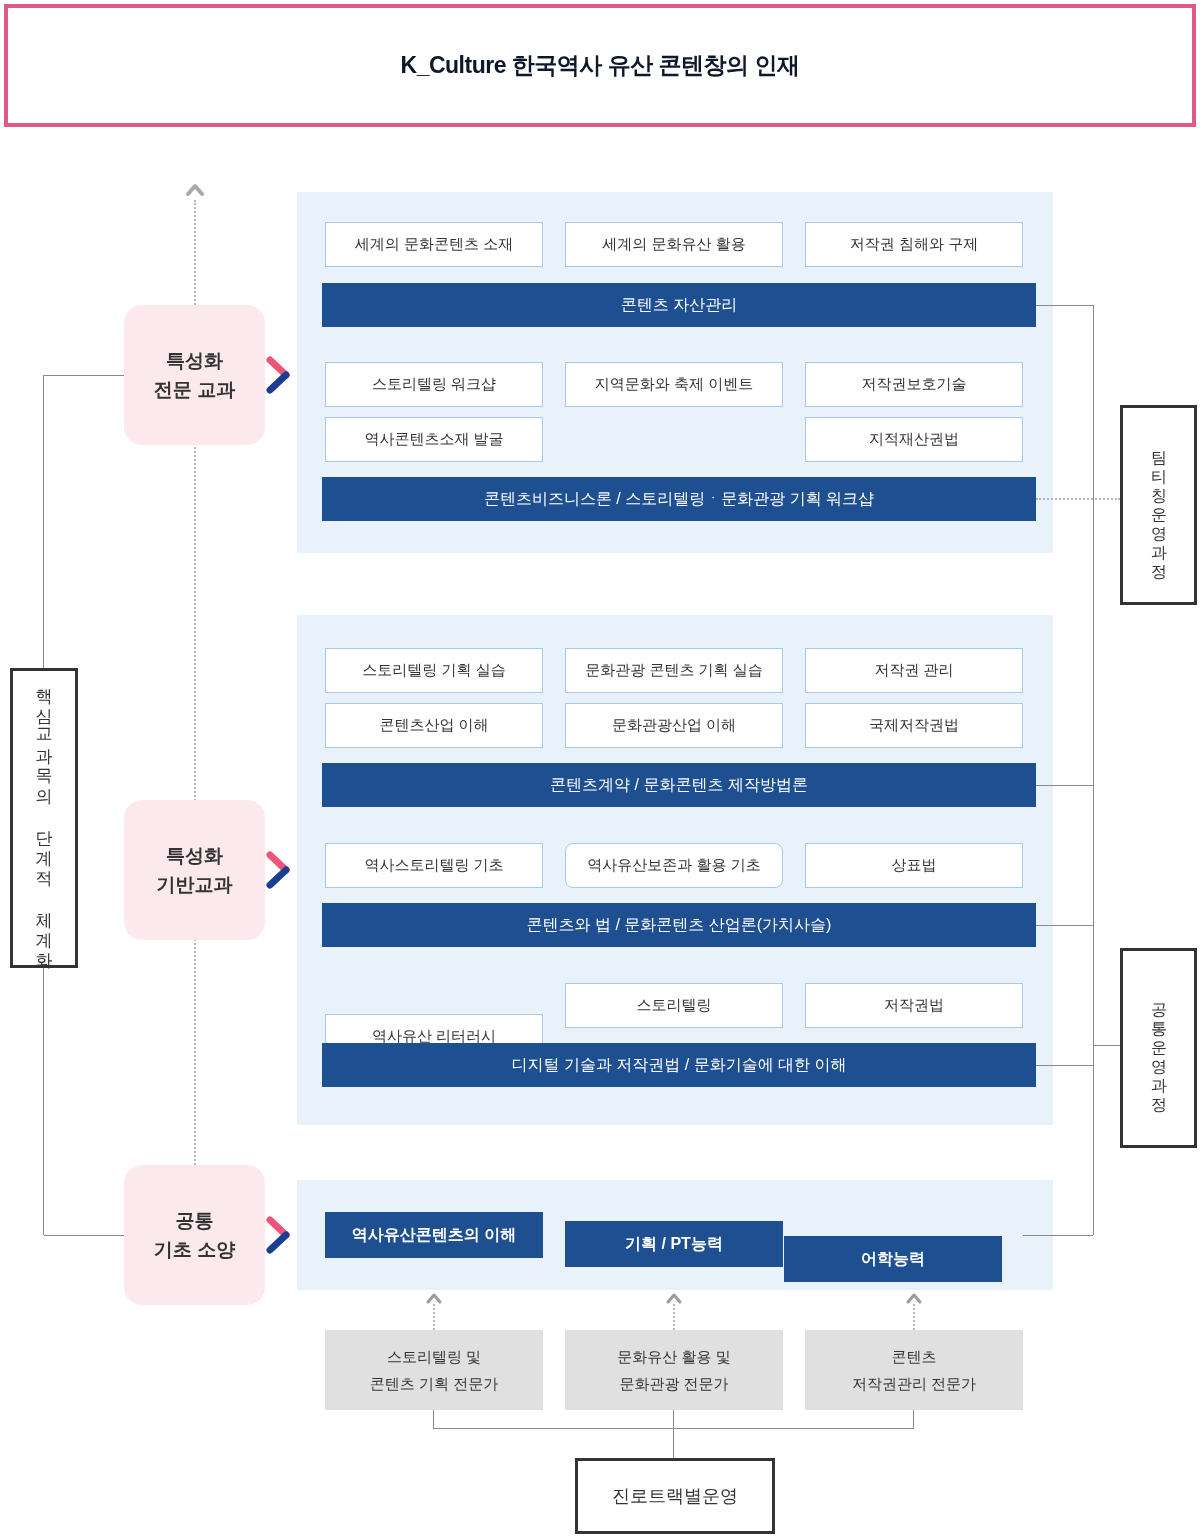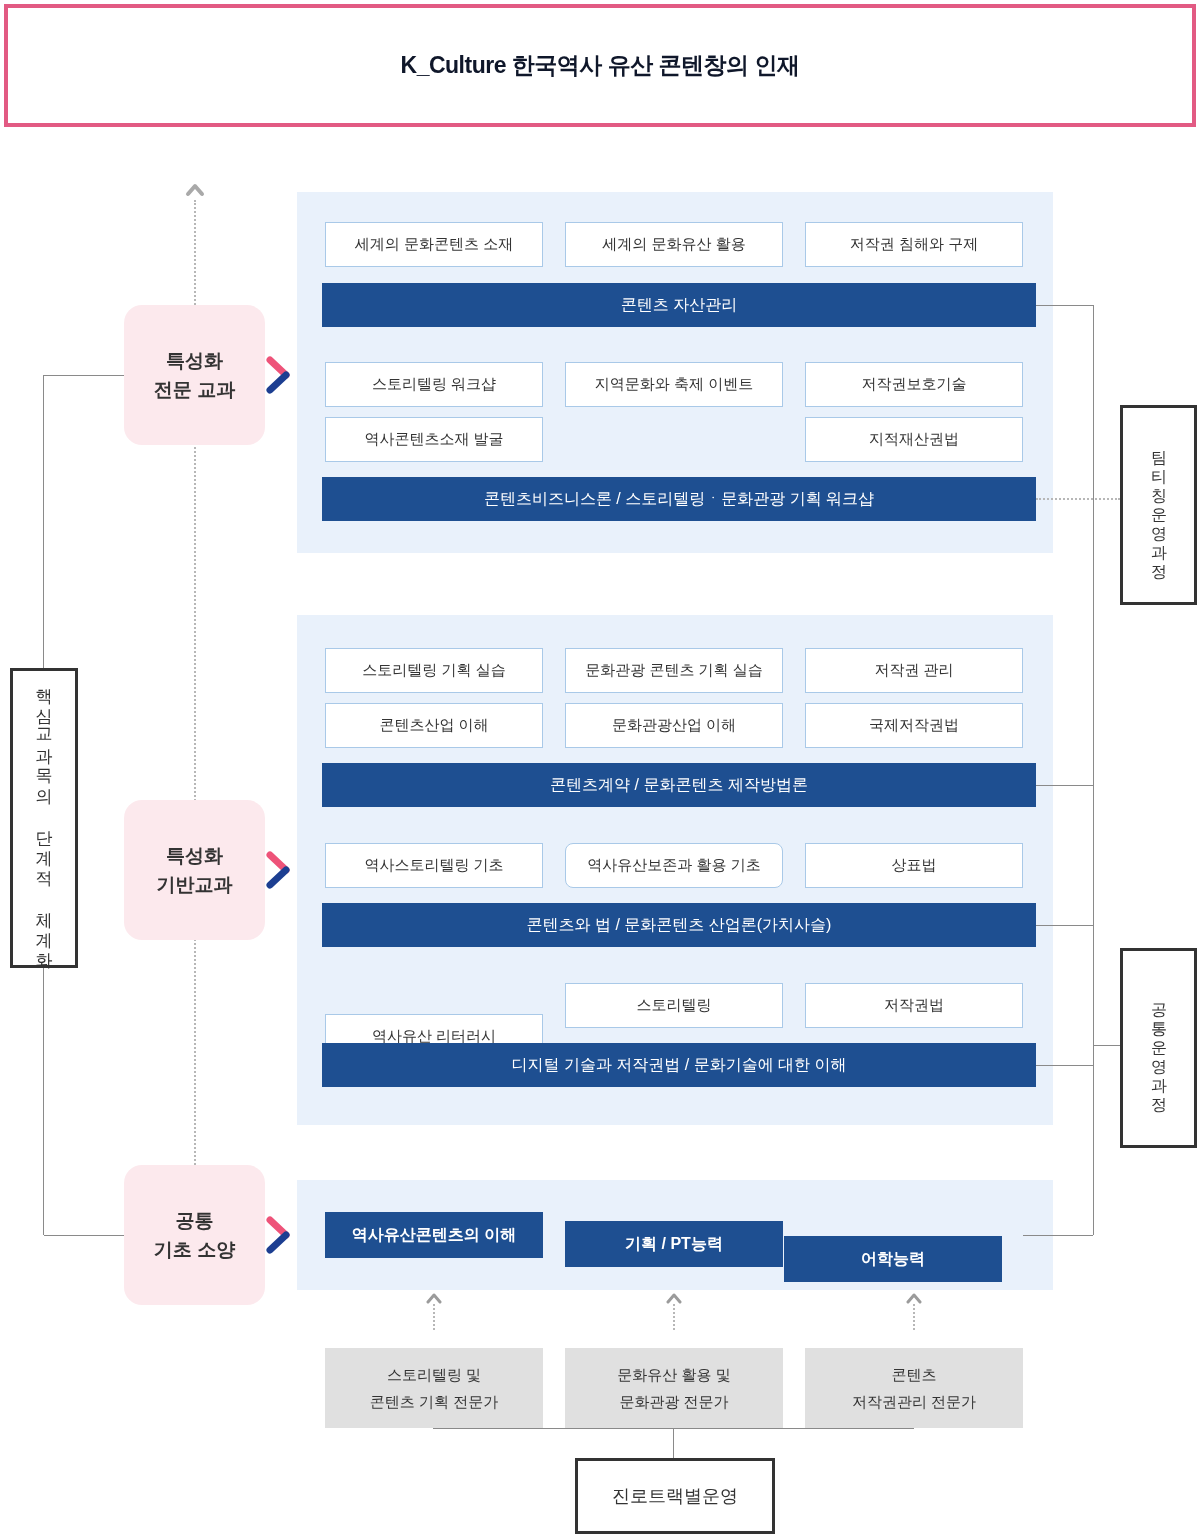--- a/index.html
+++ b/index.html
@@ -29,21 +29,21 @@
           font-size:16px;font-weight:700;z-index:2;text-align:center;}
 
   
   .level{left:124px;width:141px;height:140px;background:#fce9ed;border-radius:18px;
          display:flex;align-items:center;justify-content:center;text-align:center;
          font-size:19px;font-weight:700;color:#333;line-height:1.55;z-index:2;}
 
   
   .career{width:218px;height:80px;background:#e0e0e0;
           display:flex;flex-direction:column;align-items:center;justify-content:center;
-          font-size:15px;font-weight:500;color:#333;line-height:1.8;z-index:2;margin-top:18px;}
+          font-size:15px;font-weight:500;color:#333;line-height:1.8;z-index:2;}
 
   
   .outline-box{background:#fff;border:3px solid #333;display:flex;align-items:center;justify-content:center;z-index:2;}
   .vtext{writing-mode:vertical-rl;text-orientation:upright;letter-spacing:3px;
          font-size:16px;font-weight:500;color:#333;white-space:pre;}
 
   
   .track-box{left:575px;top:1458px;width:200px;height:76px;background:#fff;border:3px solid #333;
           display:flex;align-items:center;justify-content:center;font-size:18px;font-weight:500;z-index:2;}
 

